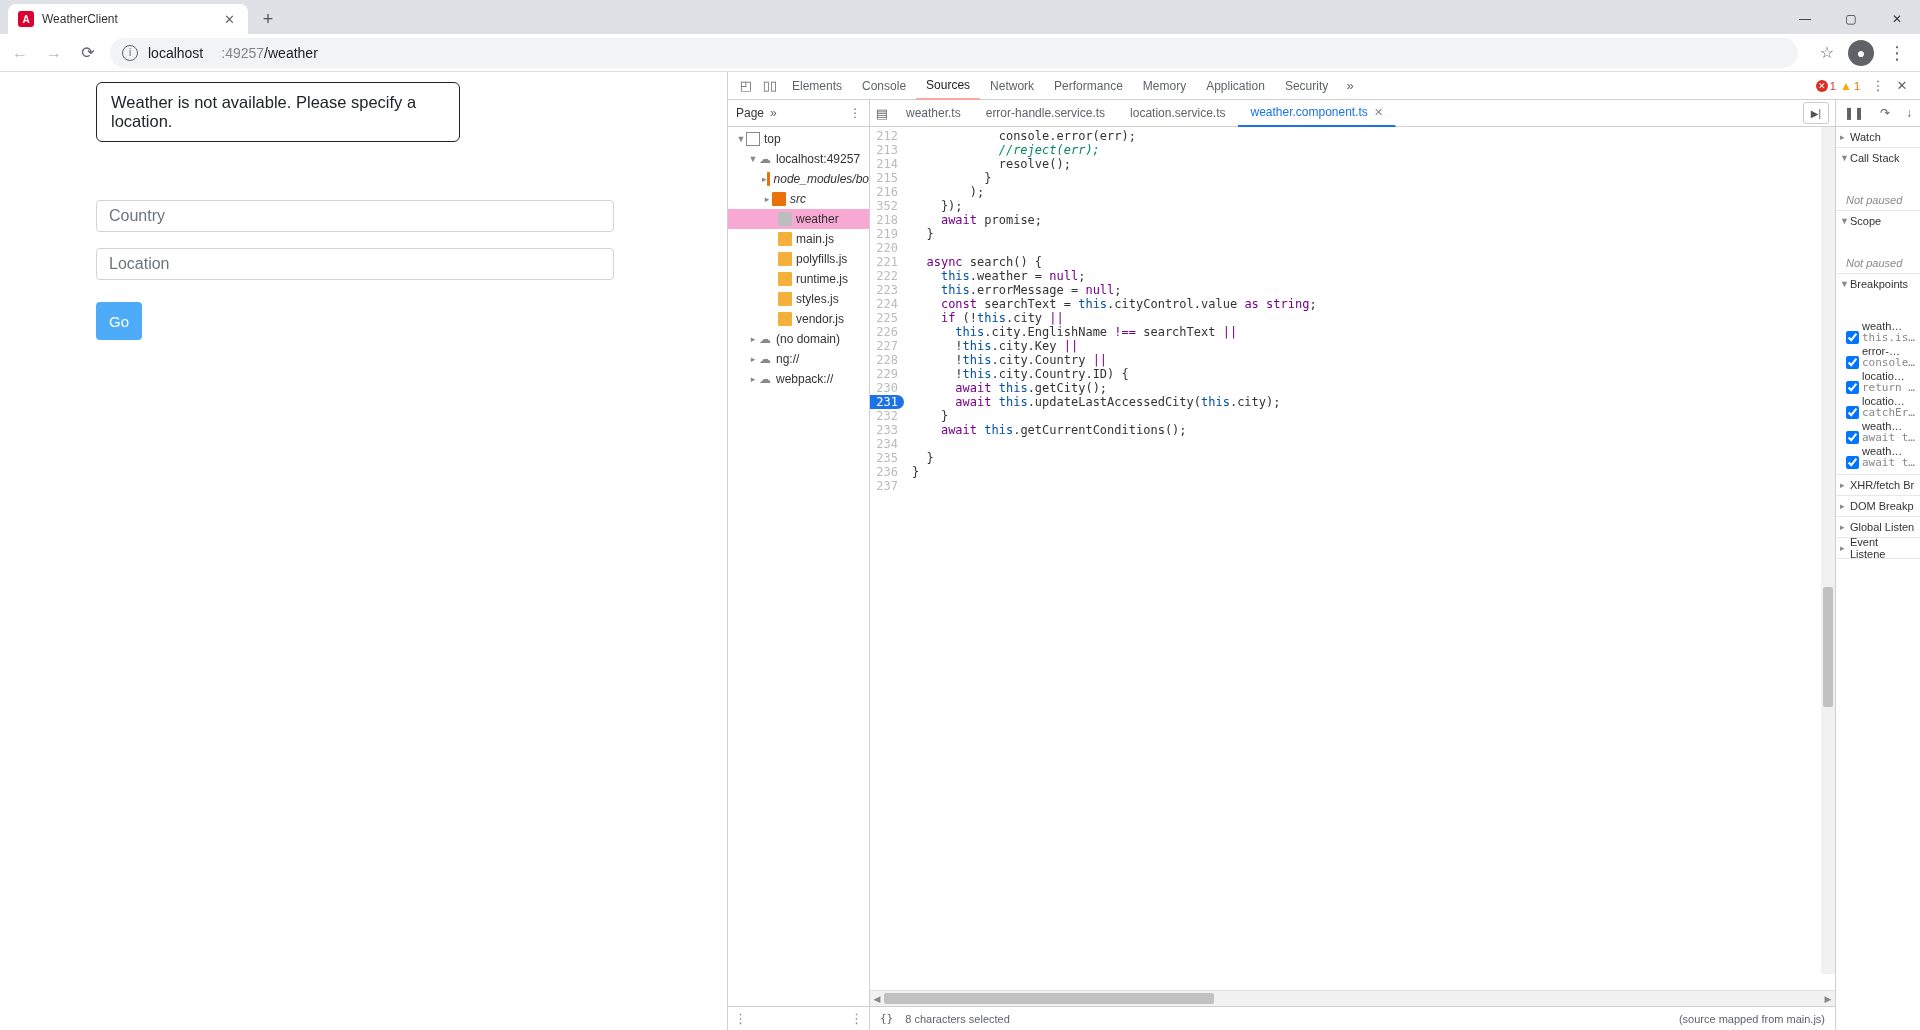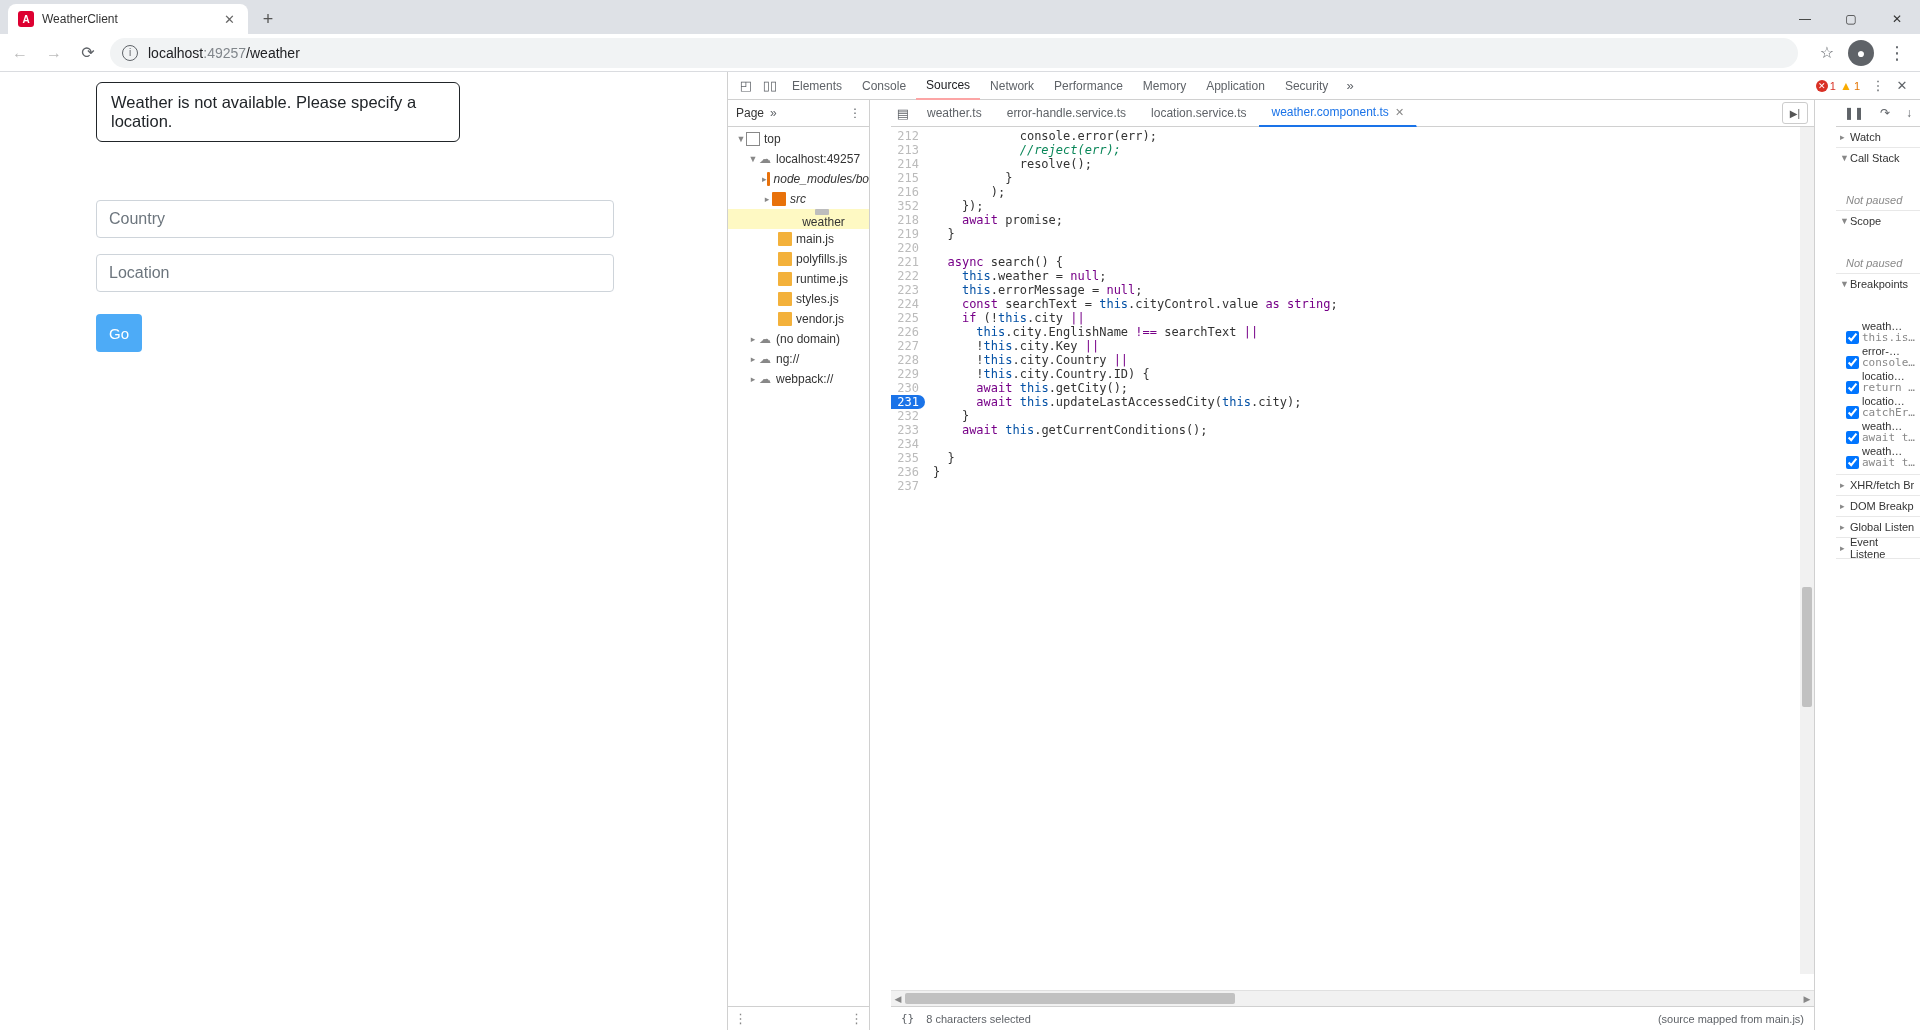--- a/index.html
+++ b/index.html
@@ -14,62 +14,62 @@
   .tab .close { color:#666; font-size:13px; padding:0 3px;}
   .newtab { width:28px; height:28px; display:flex;align-items:center;justify-content:center; color:#555; font-size:18px; margin-left:6px; margin-bottom:1px;}
   .winbtns { margin-left:auto; display:flex; }
   .winbtn { width:46px; height:30px; display:flex; align-items:center; justify-content:center; color:#333; font-size:12px;}
   .addrbar { height:38px; background:#fff; border-bottom:1px solid #dadce0; display:flex; align-items:center; padding:0 8px; gap:10px;}
   .navicon { width:24px; height:24px; display:flex;align-items:center;justify-content:center; color:#5f6368; font-size:16px;}
   .navicon.dim{color:#bbb;}
   .omnibox { flex:1; height:30px; background:#f1f3f4; border-radius:15px; display:flex; align-items:center; padding:0 12px; color:#202124; font-size:14px;}
   .omnibox .info { width:16px;height:16px;border:1.5px solid #5f6368;border-radius:50%;display:flex;align-items:center;justify-content:center;font-size:10px;margin-right:10px;color:#5f6368;}
   .omnibox .url .host{color:#202124;}
-  .omnibox .url .port{color:#80868b;}
+  .omnibox .url .port{color:#80868b;padding-left:18px;}
   .omnibox .url .path{color:#202124;}
   .addr-right{display:flex;align-items:center;gap:14px;margin-left:12px;margin-right:6px;}
   .star{color:#5f6368;font-size:16px;}
   .avatar{width:26px;height:26px;border-radius:50%;background:#5f6368;display:flex;align-items:center;justify-content:center;color:#fff;font-size:14px;}
   .dots{color:#5f6368;font-size:18px;}
 
   .content { flex:1; display:flex; min-height:0;}
   .page { width:727px; background:#fff; padding:10px 0 0 0; }
   .card-msg{ margin:0 0 0 96px; width:364px; border:1.5px solid #212529; border-radius:6px; padding:10px 14px; font-size:16.5px; color:#212529;}
   .form{ margin:58px 0 0 96px; width:518px; display:flex; flex-direction:column; gap:16px;}
-  .form input{ height:38px; border:1px solid #ced4da; border-radius:4px; padding:0 12px; font-size:16px; color:#495057;}
+  .form input{ height:32px; border:1px solid #ced4da; border-radius:4px; padding:0 12px; font-size:16px; color:#495057;}
   .form input::placeholder{color:#6c757d;}
   .gobtn{ margin-top:6px; width:46px; height:38px; background:#4dabf7; color:#fff; border:none; border-radius:4px; font-size:15px;}
 
   
   .devtools{ flex:1; border-left:1px solid #d0d0d0; display:flex; flex-direction:column; background:#fff; min-width:0;}
   .dt-tabs{ height:28px; border-bottom:1px solid #d0d0d0; display:flex; align-items:center; font-size:12px; color:#5f6368; padding:0 6px;}
   .dt-iconbtn{ width:24px;height:24px;display:flex;align-items:center;justify-content:center;color:#5f6368;font-size:13px;}
   .dt-tab{ padding:0 10px; height:28px; display:flex; align-items:center;}
   .dt-tab.active{ color:#202124; border-bottom:2px solid #fca5a5;}
   .dt-tabs .spacer{flex:1;}
   .dt-err{color:#d93025;font-size:11px;display:flex;align-items:center;gap:2px;margin-right:4px;}
   .dt-err .dot{width:12px;height:12px;border-radius:50%;background:#d93025;color:#fff;font-size:9px;display:flex;align-items:center;justify-content:center;}
   .dt-warn{color:#e37400;font-size:11px;display:flex;align-items:center;gap:2px;margin-right:6px;}
   .dt-warn .tri{color:#f9ab00;font-size:12px;}
 
-  .dt-body{ flex:1; display:flex; min-height:0;gap:21px;}
+  .dt-body{ flex:1; display:flex; min-height:0;}
   .navpane{ width:142px; border-right:1px solid #d0d0d0; display:flex; flex-direction:column;}
   .navpane-hd{ height:27px; border-bottom:1px solid #d0d0d0; display:flex; align-items:center; padding:0 8px; font-size:12px; color:#333;}
   .navpane-hd .more{margin-left:6px;color:#5f6368;}
   .navpane-hd .menu{margin-left:auto;color:#5f6368;}
   .tree{ flex:1; font-size:12px; color:#333; overflow:hidden; padding-top:2px;}
   .tree .row{ display:flex; align-items:center; height:20px; white-space:nowrap;}
   .tree .arr{width:10px;text-align:center;color:#888;font-size:9px;}
   .tree .ic{width:14px;height:14px;margin-right:4px;display:inline-flex;align-items:center;justify-content:center;}
   .ic.frame{border:1px solid #888;}
   .ic.cloud{color:#888;font-size:12px;}
   .ic.folder{background:#e8710a;border-radius:1px;}
   .ic.file{background:#f3b13b;border-radius:1px;}
   .ic.file.gr{background:#bdbdbd;}
-  .tree .sel{background:#fef9c3;flex-direction:column;}
+  .tree .sel{background:#f9a8d4;}
   .tree .pad1{padding-left:8px;}
   .tree .pad2{padding-left:20px;}
   .tree .pad3{padding-left:34px;}
   .tree .pad4{padding-left:50px;}
   .navpane-ft{height:24px;border-top:1px solid #d0d0d0;display:flex;align-items:center;justify-content:space-between;padding:0 6px;color:#888;}
 
   .srcpane{ flex:1; display:flex; flex-direction:column; border-right:1px solid #d0d0d0; min-width:0;}
   .filetabs{ height:27px; border-bottom:1px solid #d0d0d0; display:flex; align-items:center; font-size:12px; color:#5f6368;}
   .ftab{ padding:0 12px; height:27px; display:flex; align-items:center; gap:6px; border-right:1px solid transparent;}
   .ftab.active{ color:#1a73e8; border-bottom:2px solid #1a73e8; background:#fff;}

